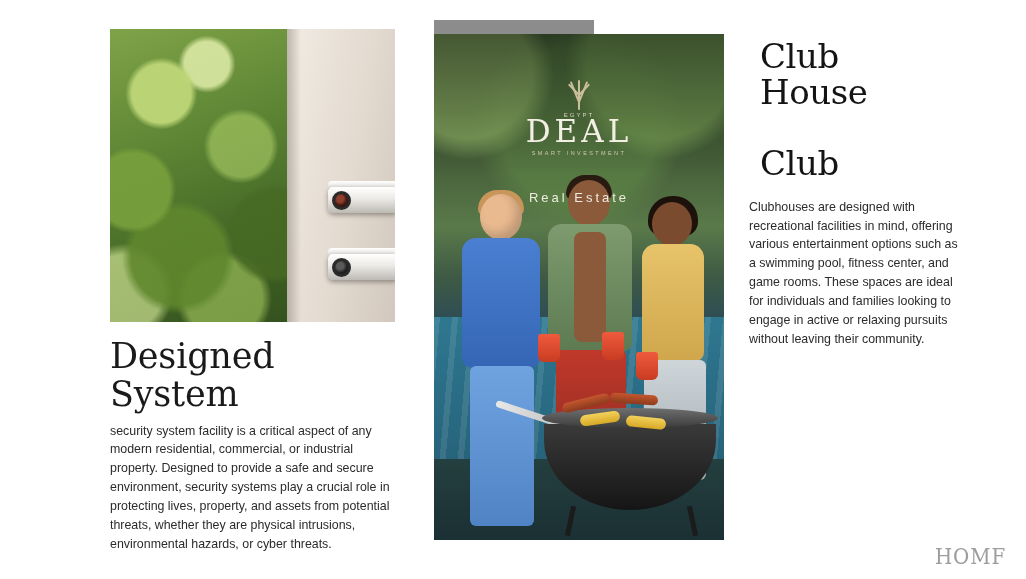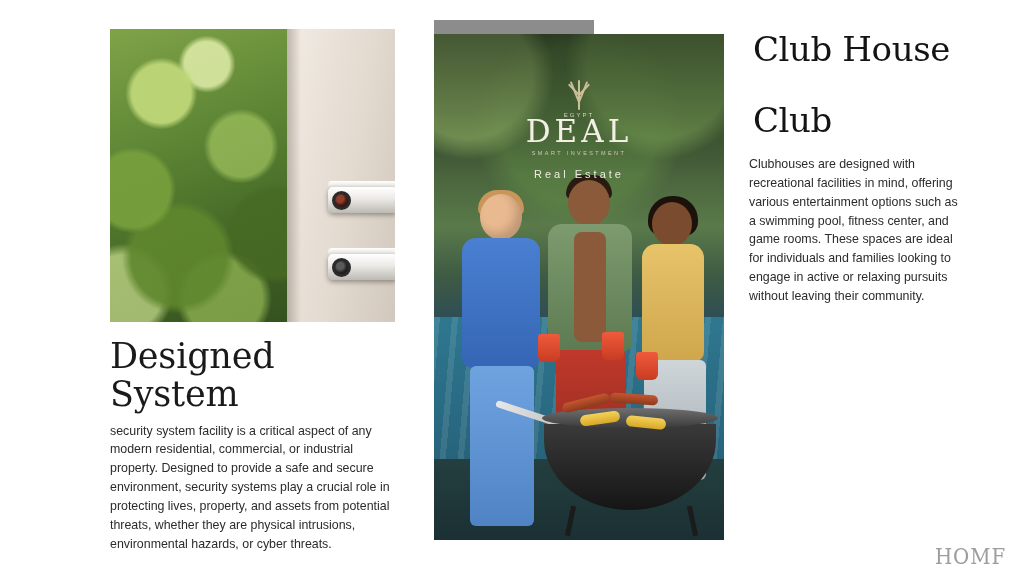--- a/index.html
+++ b/index.html
@@ -300,41 +300,41 @@
   }
   .logo-sub {
     font-family: "Liberation Sans", sans-serif;
     font-size: 5.5px;
     letter-spacing: 2.4px;
     color: #cfc8b4;
     margin-top: 3px;
   }
   .logo-tag {
     font-family: "Liberation Sans", sans-serif;
-    font-size: 11px;
+    font-size: 13px;
     letter-spacing: 3px;
     color: #efebe0;
-    margin-top: 12px;
+    margin-top: 34px;
   }
 
   
   .right-col {
     position: absolute;
     left: 749px;
     top: 28px;
     width: 216px;
   }
   .right-title {
     font-family: "DejaVu Serif", serif;
     font-size: 34px;
     line-height: 1.05;
     color: #141414;
     font-weight: 400;
     letter-spacing: -0.4px;
-    margin: 4px;
+    margin: 11px;
   }
   .right-body {
     font-family: "Liberation Sans", sans-serif;
     font-size: 12.4px;
     line-height: 1.52;
     color: #2b2b2b;
     margin-top: 16px;
     width: 214px;
   }
 

